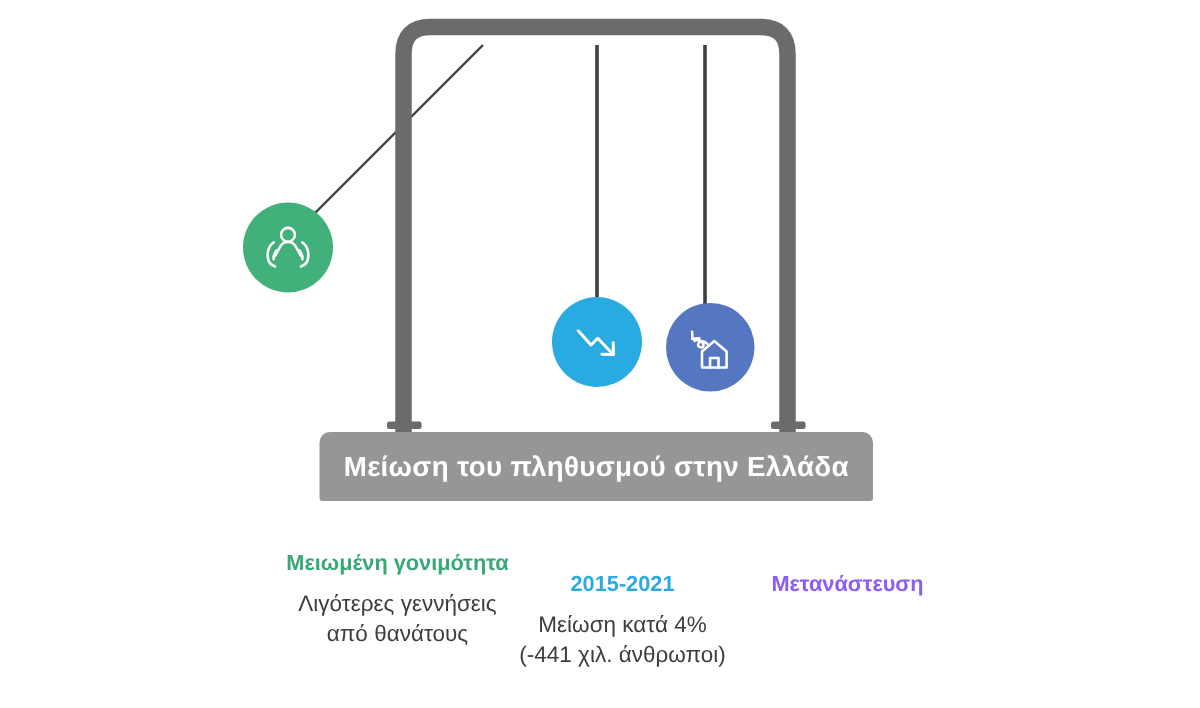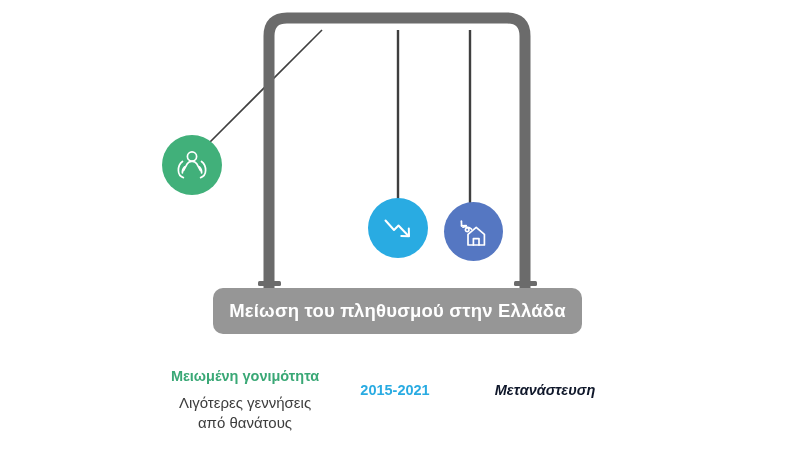--- a/index.html
+++ b/index.html
@@ -79,42 +79,42 @@
   }
 
   
   .columns {
     position: absolute;
     left: 170px;
     top: 368px;
     width: 470px;
     height: 100px;
     display: flex;
-    justify-content: flex-start;
+    justify-content: flex-end;
     align-items: flex-start;
   }
   .column {
     width: 150px;
     text-align: center;
   }
   .col-heading {
     font-size: 14.5px;
     font-weight: bold;
     line-height: 1.22;
     margin: 0 0 7px 0;
   }
   .col-body {
     font-size: 15px;
     color: #3d3d3d;
     line-height: 1.33;
     margin: 0;
   }
   .col-fertility .col-heading { color: #3aa876; }
   .col-period   .col-heading { color: #29ABE2; }
-  .col-migration .col-heading { color: #0f172a; font-style: italic; }
+  .col-migration .col-heading { color: #8b5cf6; }
   .col-period { padding-top: 14px; }
   .col-migration { padding-top: 14px; }
 </style>
 </head>
 <body>
 
 <div id="infographic">
 
   <svg class="frame-svg" viewBox="0 0 800 472" xmlns="http://www.w3.org/2000/svg">
 
@@ -155,33 +155,34 @@
       <svg width="38" height="38" viewBox="0 0 38 38" xmlns="http://www.w3.org/2000/svg" fill="none" stroke="#ffffff" stroke-width="1.7" stroke-linecap="round" stroke-linejoin="round">
         <path d="M13 32 V21.3 L21.2 14.4 L29.4 21.3 V32 Z"></path>
         <path d="M18.4 32 V25.6 H24 V32"></path>
         <path d="M16.5 16.2 C14.2 14.2 12.3 14 11 15.4 C9.8 16.7 10.4 18.6 12.4 18.6 C14.2 18.6 14.6 16.7 13.1 15.2 C11.6 13.6 9.7 13.2 8 14.2"></path>
         <path d="M6.6 12.9 L6.4 8.2"></path>
         <path d="M6.6 12.9 L11.2 12.5"></path>
       </svg>
     </span>
   </div>
 
-  <div class="banner" style="background:#969696;border-radius:10px;">
+  <div class="banner" style="background:#969696;">
     <span class="banner-text">Μείωση του πληθυσμού στην Ελλάδα</span>
   </div>
 
   <div class="columns">
 
     <div class="column col-fertility">
       <p class="col-heading">Μειωμένη γονιμότητα</p>
       <p class="col-body">Λιγότερες γεννήσεις από θανάτους</p>
     </div>
 
     <div class="column col-period">
       <p class="col-heading">2015-2021</p>
+      <p class="col-body">Μείωση κατά 4% (-441 χιλ. άνθρωποι)</p>
     </div>
 
     <div class="column col-migration">
       <p class="col-heading">Μετανάστευση</p>
     </div>
 
   </div>
 
 </div>
 

